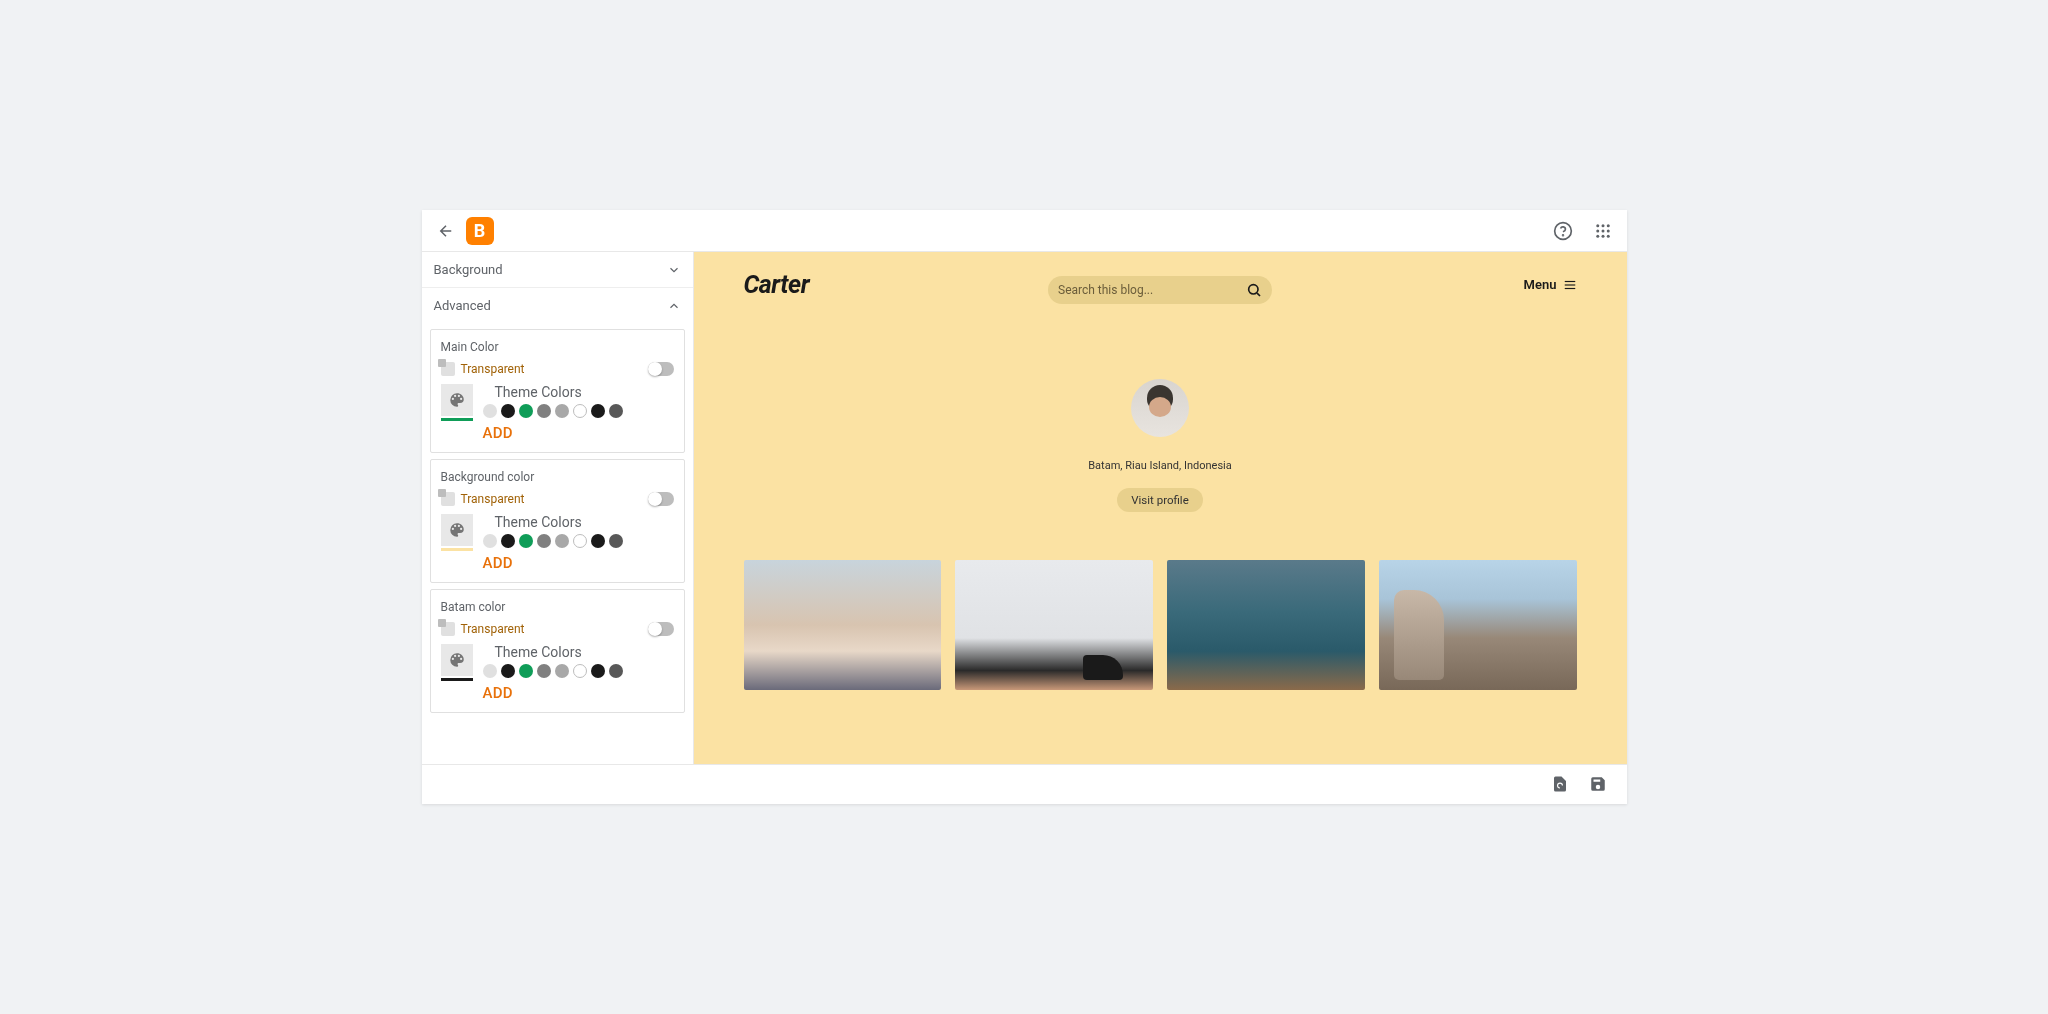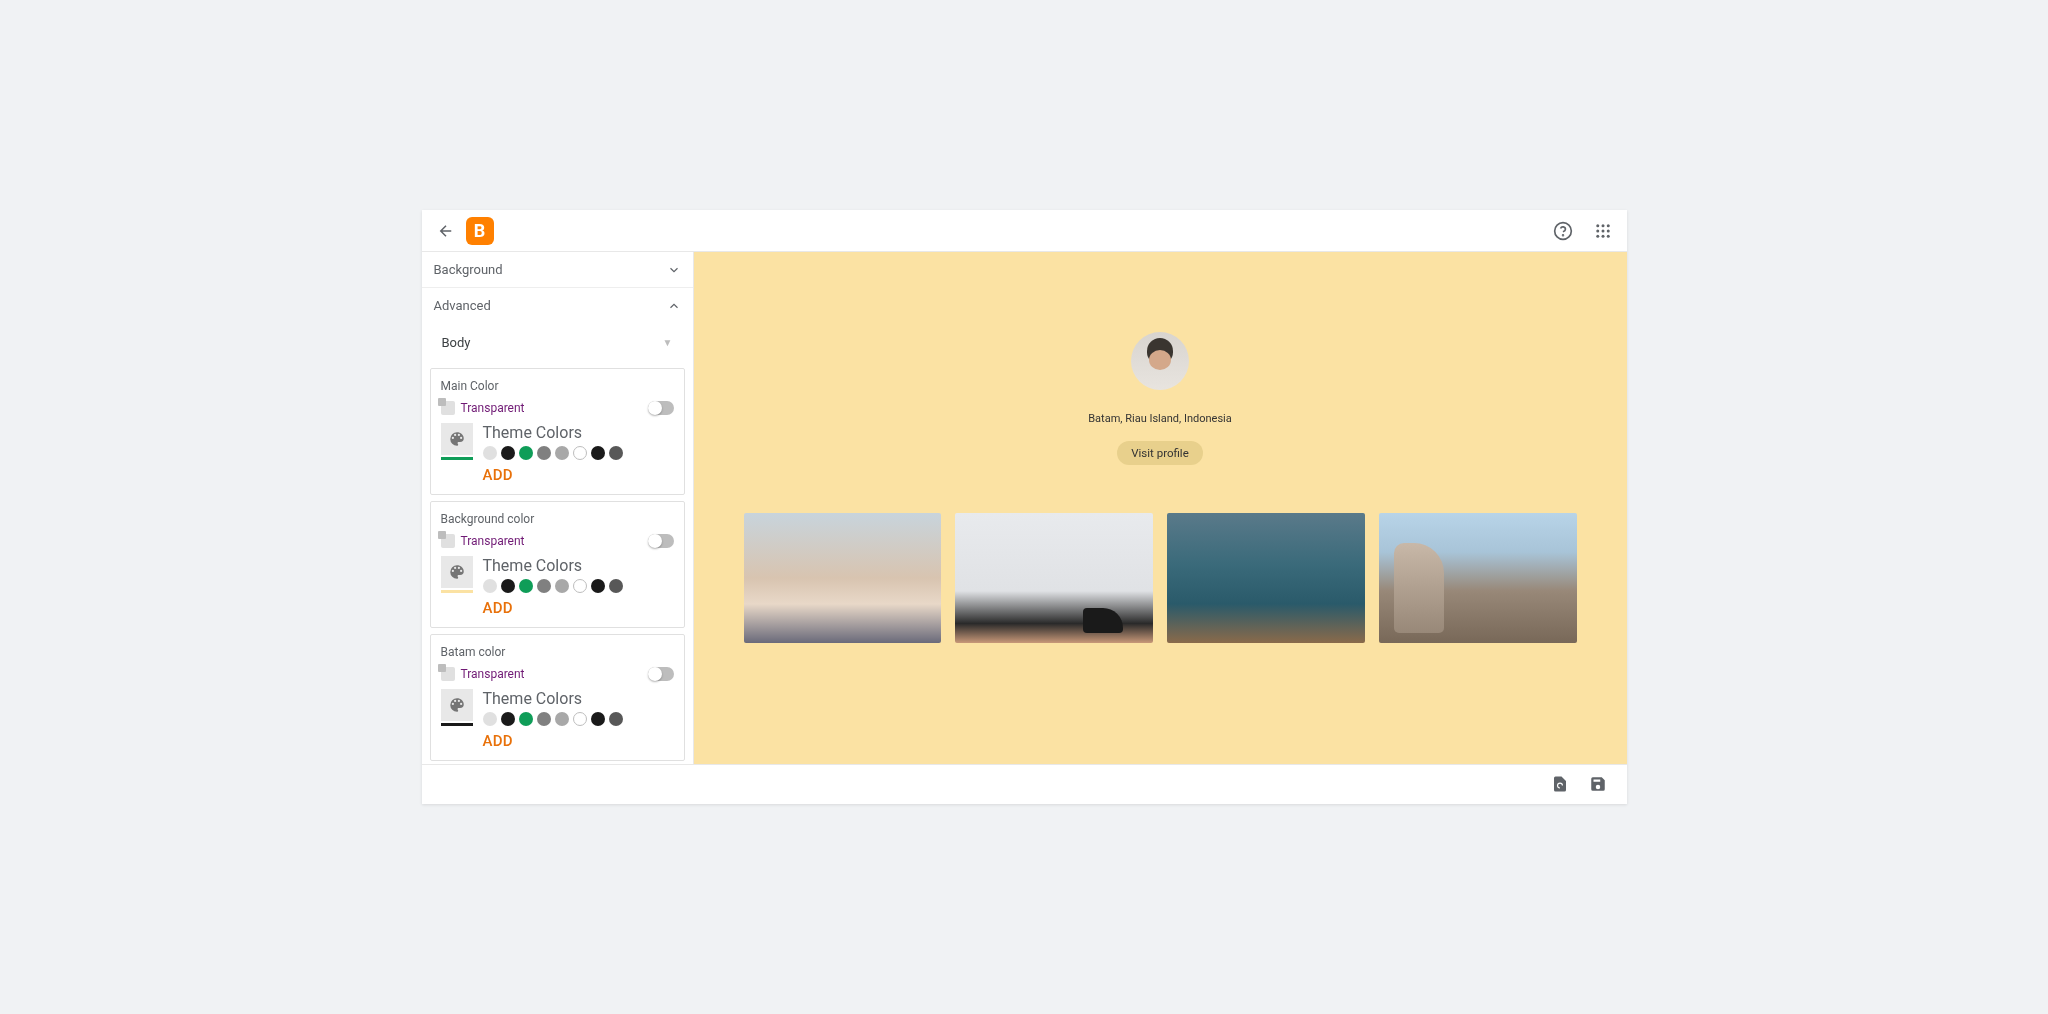--- a/index.html
+++ b/index.html
@@ -17,29 +17,29 @@
 .section-header { padding: 10px 12px; display: flex; align-items: center; justify-content: space-between; cursor: pointer; font-size: 13px; color: #5f6368; border-bottom: 1px solid #eee; }
 .section-header .chev { color: #5f6368; }
 .dropdown-row { padding: 12px 20px; display: flex; align-items: center; justify-content: space-between; font-size: 13px; color: #3c4043; cursor: pointer; }
 .dropdown-row .tri { color: #bdbdbd; font-size: 10px; }
 .card { margin: 6px 8px; border: 1px solid #e0e0e0; border-radius: 2px; padding: 10px; }
 .card-title { font-size: 12px; color: #5f6368; margin-bottom: 8px; }
 .trans-row { display: flex; align-items: center; justify-content: space-between; margin-bottom: 8px; }
 .trans-left { display: flex; align-items: center; gap: 6px; }
 .trans-icon { width: 14px; height: 14px; background: #e0e0e0; border-radius: 2px; position: relative; }
 .trans-icon::before { content: ""; position: absolute; width: 8px; height: 8px; background: #bdbdbd; top: -3px; left: -3px; border-radius: 1px; }
-.trans-label { font-size: 12px; color: #701a75; }
+.trans-label { font-size: 12px; color: #a16207; }
 .toggle { width: 26px; height: 14px; background: #bdbdbd; border-radius: 7px; position: relative; cursor: pointer; }
 .toggle::after { content: ""; position: absolute; width: 14px; height: 14px; background: #fff; border-radius: 50%; top: 0; left: 0; box-shadow: 0 1px 2px rgba(0,0,0,0.3); }
 .color-section { display: flex; gap: 10px; }
 .picker-col { display: flex; flex-direction: column; align-items: center; }
 .picker-box { width: 32px; height: 32px; background: #e8e8e8; display: flex; align-items: center; justify-content: center; color: #757575; }
 .picker-underline { width: 32px; height: 3px; margin-top: 2px; }
 .swatch-col { flex: 1; }
-.swatch-label { font-size: 16px; color: #5f6368; margin-bottom: 4px; }
+.swatch-label { font-size: 14px; color: #5f6368; margin-bottom: 4px; margin-left: 12px; }
 .swatches { display: flex; gap: 4px; margin-bottom: 6px; }
 .swatch { width: 14px; height: 14px; border-radius: 50%; cursor: pointer; }
 .swatch.hollow { background: #fff; border: 1px solid #bdbdbd; }
 .add-link { font-size: 15px; color: #e8710a; font-weight: 500; cursor: pointer; letter-spacing: 0.3px; }
 .preview { flex: 1; background: #fbe2a3; position: relative; overflow: hidden; }
 .preview-header { display: flex; align-items: center; padding: 18px 50px 0 50px; }
 .blog-title { font-size: 25px; font-weight: 700; font-style: italic; color: #1a1a1a; letter-spacing: -0.5px; }
 .search-box { margin-left: auto; margin-right: auto; width: 224px; height: 28px; background: #e8d08c; border-radius: 14px; display: flex; align-items: center; padding: 0 10px; position: absolute; left: 50%; transform: translateX(-50%); top: 24px; }
 .search-box input { border: none; background: transparent; outline: none; font-size: 12px; color: #555; flex: 1; }
 .search-box input::placeholder { color: #6b5d3a; }
@@ -114,24 +114,20 @@
           </span>
       </div>
       <div class="section-header" style="border-bottom:none;">
         <span>Advanced</span>
         <span class="chev">
             <svg width="14" height="14" viewBox="0 0 24 24" fill="none" stroke="currentColor" stroke-width="2">
               <polyline points="18 15 12 9 6 15"></polyline>
             </svg>
           </span>
       </div>
-      <div class="dropdown-row">
-        <span>Body</span>
-        <span class="tri">▼</span>
-      </div>
 
       <div id="cards-container">
           <div class="card">
             <div class="card-title">Main Color</div>
             <div class="trans-row">
               <div class="trans-left">
                 <div class="trans-icon"></div>
                 <span class="trans-label">Transparent</span>
               </div>
               <div class="toggle"></div>
@@ -226,20 +222,40 @@
                   <div class="swatch" style="background:#585858"></div>
                 </div>
                 <div class="add-link">ADD</div>
               </div>
             </div>
           </div>
         </div>
     </div>
 
     <div class="preview">
+      <div class="preview-header">
+        <div class="blog-title">Carter</div>
+        <div class="search-box">
+          <input type="text" placeholder="Search this blog..." style="">
+          <span class="search-icon">
+              <svg width="16" height="16" viewBox="0 0 24 24" fill="none" stroke="currentColor" stroke-width="2.5">
+                <circle cx="11" cy="11" r="7"></circle>
+                <line x1="21" y1="21" x2="16.65" y2="16.65"></line>
+              </svg>
+            </span>
+        </div>
+        <div class="menu-btn">
+          <span>Menu</span>
+          <svg width="14" height="14" viewBox="0 0 24 24" fill="none" stroke="currentColor" stroke-width="2">
+              <line x1="3" y1="6" x2="21" y2="6"></line>
+              <line x1="3" y1="12" x2="21" y2="12"></line>
+              <line x1="3" y1="18" x2="21" y2="18"></line>
+            </svg>
+        </div>
+      </div>
 
       <div class="profile-area">
         <div class="avatar"></div>
         <div class="profile-loc">Batam, Riau Island, Indonesia</div>
         <div class="visit-btn">Visit profile</div>
       </div>
 
       <div class="post-grid">
         <div class="post-card post1"></div>
         <div class="post-card post2"></div>

